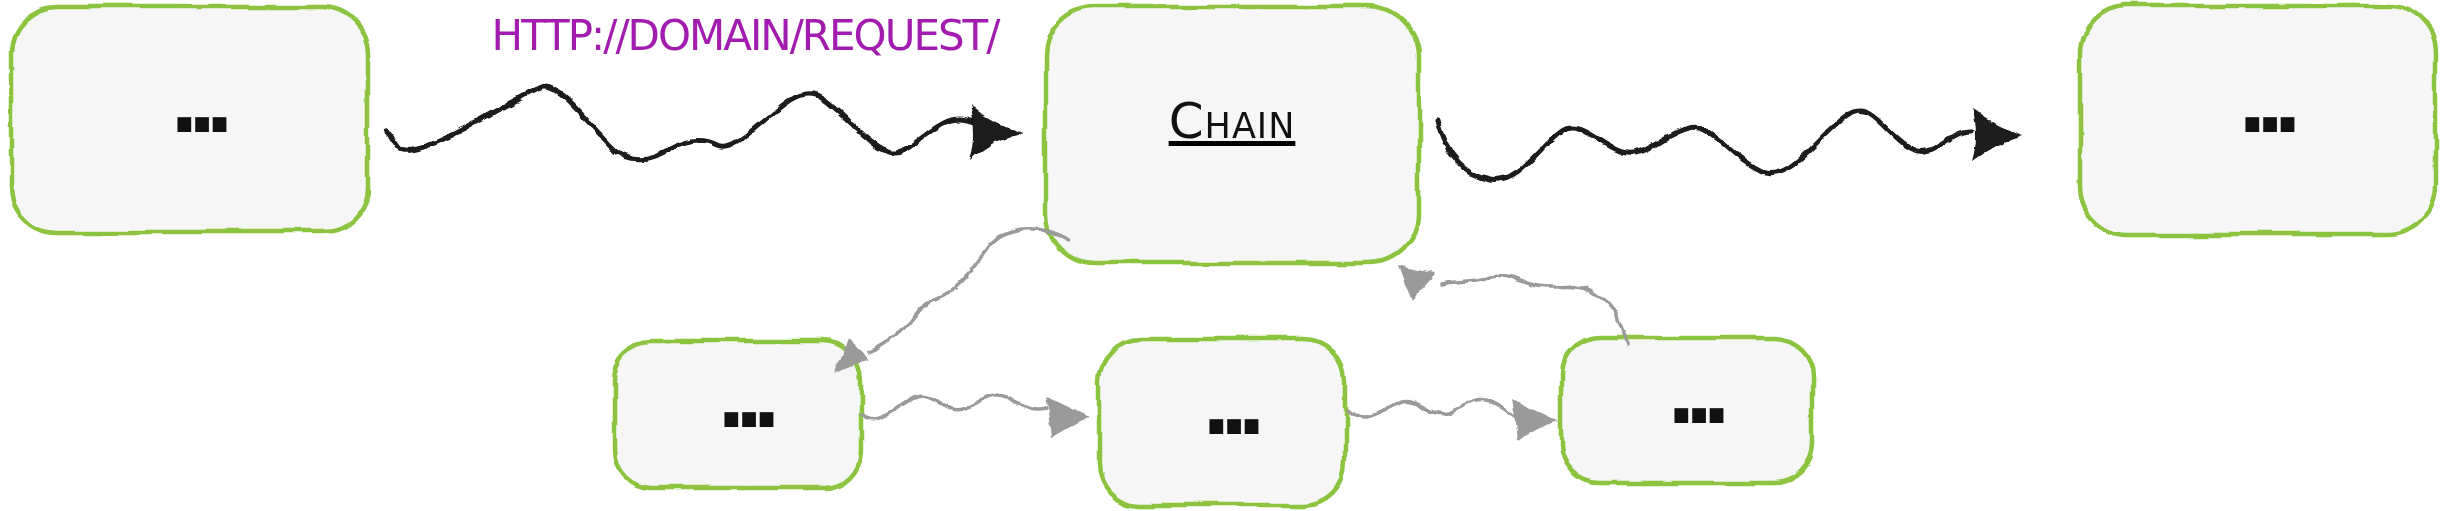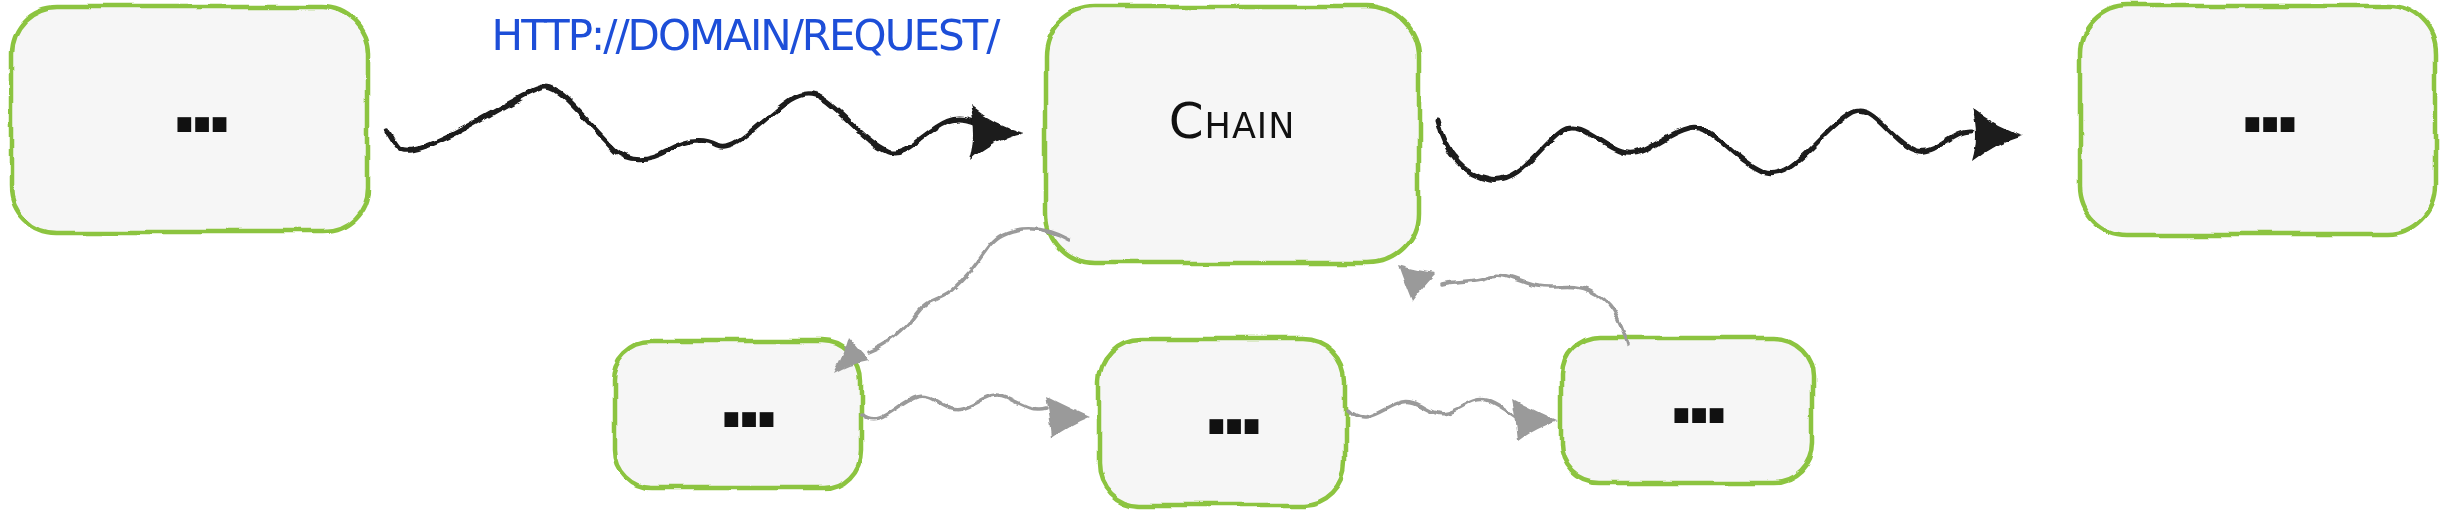--- a/index.html
+++ b/index.html
@@ -22,24 +22,24 @@
   .flow-head { fill: #1a1a1a; stroke: none; }
   .handler-arrow { fill: none; stroke: #9a9a9a; stroke-width: 3.5; stroke-linecap: round; }
   .handler-head { fill: #9a9a9a; stroke: none; }
 
   .overlay { position: absolute; display: flex; align-items: center; justify-content: center; }
 
   .url-label {
     left: 450px; top: 6px; width: 590px; height: 58px;
     font-size: 42px; letter-spacing: -2px;
     text-transform: uppercase;
-    color: #1d4ed8;
+    color: #a21caf;
     white-space: nowrap;
   }
-  .chain-label-wrap { left: 1043px; top: 5px; width: 378px; height: 232px; }
+  .chain-label-wrap { left: 1043px; top: 5px; width: 378px; height: 232px; text-decoration: underline; }
   .chain-label {
     font-size: 50px;
     font-variant: small-caps;
     color: #111111;
     letter-spacing: 1px;
   }
   .dots-wrap-source   { left: 12px;   top: 7px;   width: 356px; height: 225px; }
   .dots-wrap-target   { left: 2080px; top: 6px;   width: 356px; height: 228px; }
   .dots-wrap-handler1 { left: 614px;  top: 341px; width: 246px; height: 148px; }
   .dots-wrap-handler2 { left: 1099px; top: 339px; width: 246px; height: 166px; }

